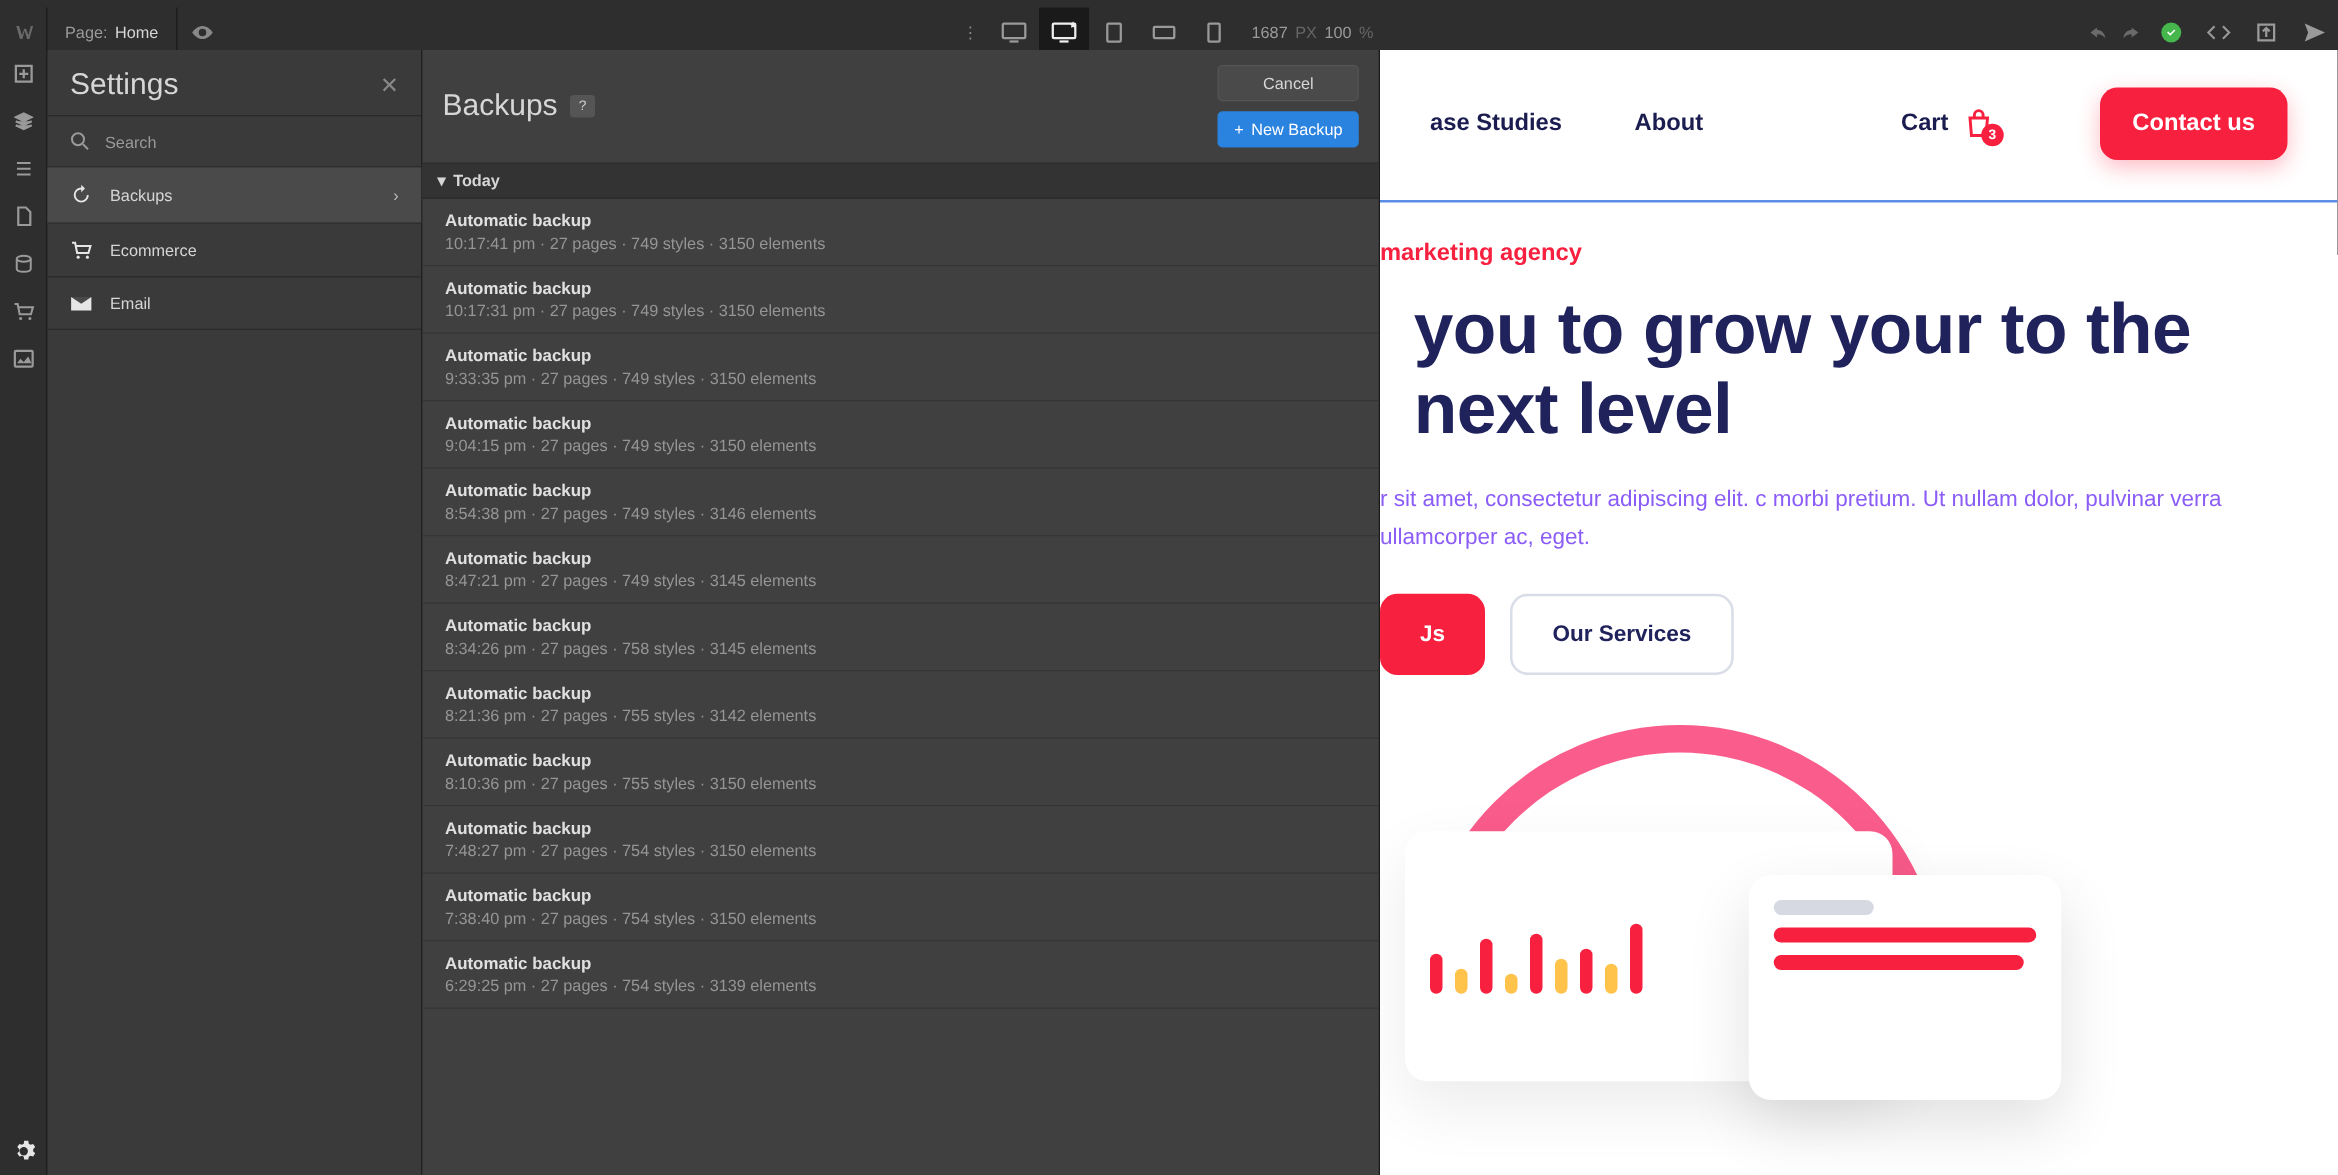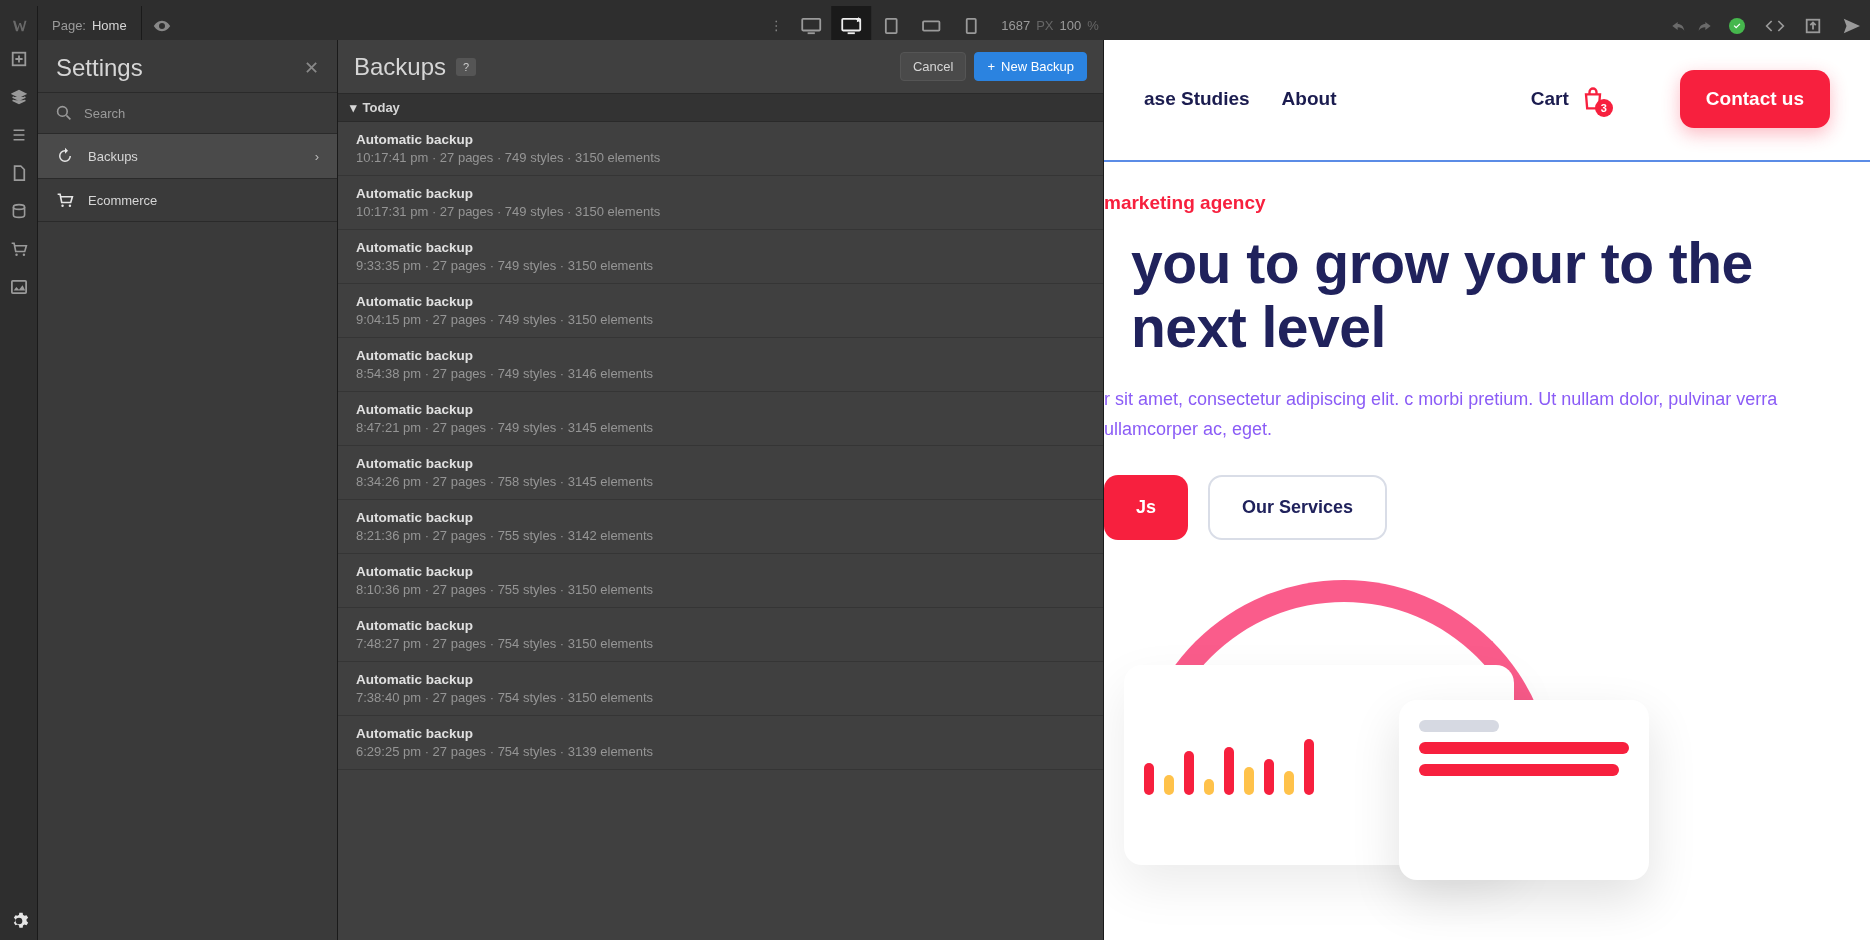--- a/index.html
+++ b/index.html
@@ -99,21 +99,21 @@
   }
   .backups .header {
     display:flex; align-items:center; padding:12px 16px;
     border-bottom:1px solid #2a2a2a;
   }
   .backups .header h1 { font-size:24px; font-weight:400; color:#d6d6d6;}
   .backups .header .q {
     width:20px; height:18px; margin-left:10px; background:#555; border-radius:3px;
     color:#ccc; font-size:11px; display:flex; align-items:center; justify-content:center;
   }
-  .backups .header .actions { margin-left:auto; display:flex; gap:8px;}
+  .backups .header .actions { margin-left:auto; display:flex; gap:8px;flex-direction:column;}
   .btn {
     padding:6px 12px; border-radius:4px; font-size:13px; cursor:pointer;
     border:1px solid #555; background:#4a4a4a; color:#d6d6d6;
   }
   .btn.primary { background:#2b83e0; border-color:#2b83e0; color:#fff; display:flex; align-items:center; gap:6px;}
   .backups .group {
     background:#333; padding:6px 12px; font-size:13px; color:#d6d6d6; font-weight:600;
     display:flex; align-items:center; gap:6px; border-bottom:1px solid #2a2a2a;
   }
   .backups .list { flex:1; overflow-y:auto; }
@@ -122,37 +122,36 @@
   }
   .backup-item .title { font-size:13.5px; font-weight:600; color:#e0e0e0; margin-bottom:3px;}
   .backup-item .meta { font-size:13px; color:#959595; }
   
   .canvas {
     position:absolute; top:40px; left:1104px; right:0; bottom:0;
     background:#fff; overflow:hidden;
   }
   .site-nav {
     display:flex; align-items:center; justify-content:flex-end;
-    gap:32px; padding:30px 40px 20px 40px;
+    gap:58px; padding:30px 40px 20px 40px;
   }
   .site-nav a { color:#1b1c4f; font-size:19px; font-weight:600; text-decoration:none;}
   .site-nav .cart-wrap { display:flex; align-items:center; gap:10px; margin-left:auto; margin-right:25px;}
   .site-nav .cartlabel { color:#1b1c4f; font-size:19px; font-weight:600;margin-left:40px;}
   .bag { position:relative; }
   .bag svg{ width:28px; height:28px; }
   .bag .badge {
     position:absolute; bottom:-4px; right:-6px; background:#f7203e; color:#fff;
     width:18px; height:18px; border-radius:50%; font-size:11px; font-weight:700;
     display:flex; align-items:center; justify-content:center;
   }
   .contact-btn {
     background:#f7203e; color:#fff; font-weight:700; font-size:19px;
     padding:18px 26px; border-radius:14px; border:none; cursor:pointer;
     box-shadow:0 6px 18px rgba(247,32,62,0.3);
-    margin-left:16px;
   }
   .divider { height:2px; background:#5b8ce6; margin-top:12px;}
   .hero { padding:30px 0 0 0; }
   .hero .pre { color:#f7203e; font-size:19px; font-weight:600; margin-bottom:18px;}
   .hero h1 {
     color:#20225c; font-size:57px; font-weight:800; line-height:1.12; margin-bottom:24px;
     letter-spacing:-0.5px;
     padding-left:27px;
   }
   .hero p { color:#8b5cf6; font-size:18px; line-height:1.7; margin-bottom:30px; max-width:700px;}
@@ -350,20 +349,29 @@
       </div>
       <div class="nav-item">
         <span class="i">
           <svg width="18" height="16" viewBox="0 0 22 18">
             <path fill="none" stroke="#e6e6e6" stroke-width="2" d="M2 2h3l2 10h11l2-7H6"></path>
             <circle cx="8" cy="16" r="1.5" fill="#e6e6e6"></circle>
             <circle cx="17" cy="16" r="1.5" fill="#e6e6e6"></circle>
           </svg>
         </span>
         <span>Ecommerce</span>
+      </div>
+      <div class="nav-item">
+        <span class="i">
+          <svg width="18" height="14" viewBox="0 0 20 14">
+            <rect x="1" y="1" width="18" height="12" fill="#e6e6e6"></rect>
+            <path fill="#4a4a4a" d="M1 1l9 6 9-6"></path>
+          </svg>
+        </span>
+        <span>Email</span>
       </div>
     </div>
 </div>
 
 <div class="backups">
   <div class="header">
     <h1>Backups</h1>
     <div class="q">?</div>
     <div class="actions">
       <button class="btn">Cancel</button>

